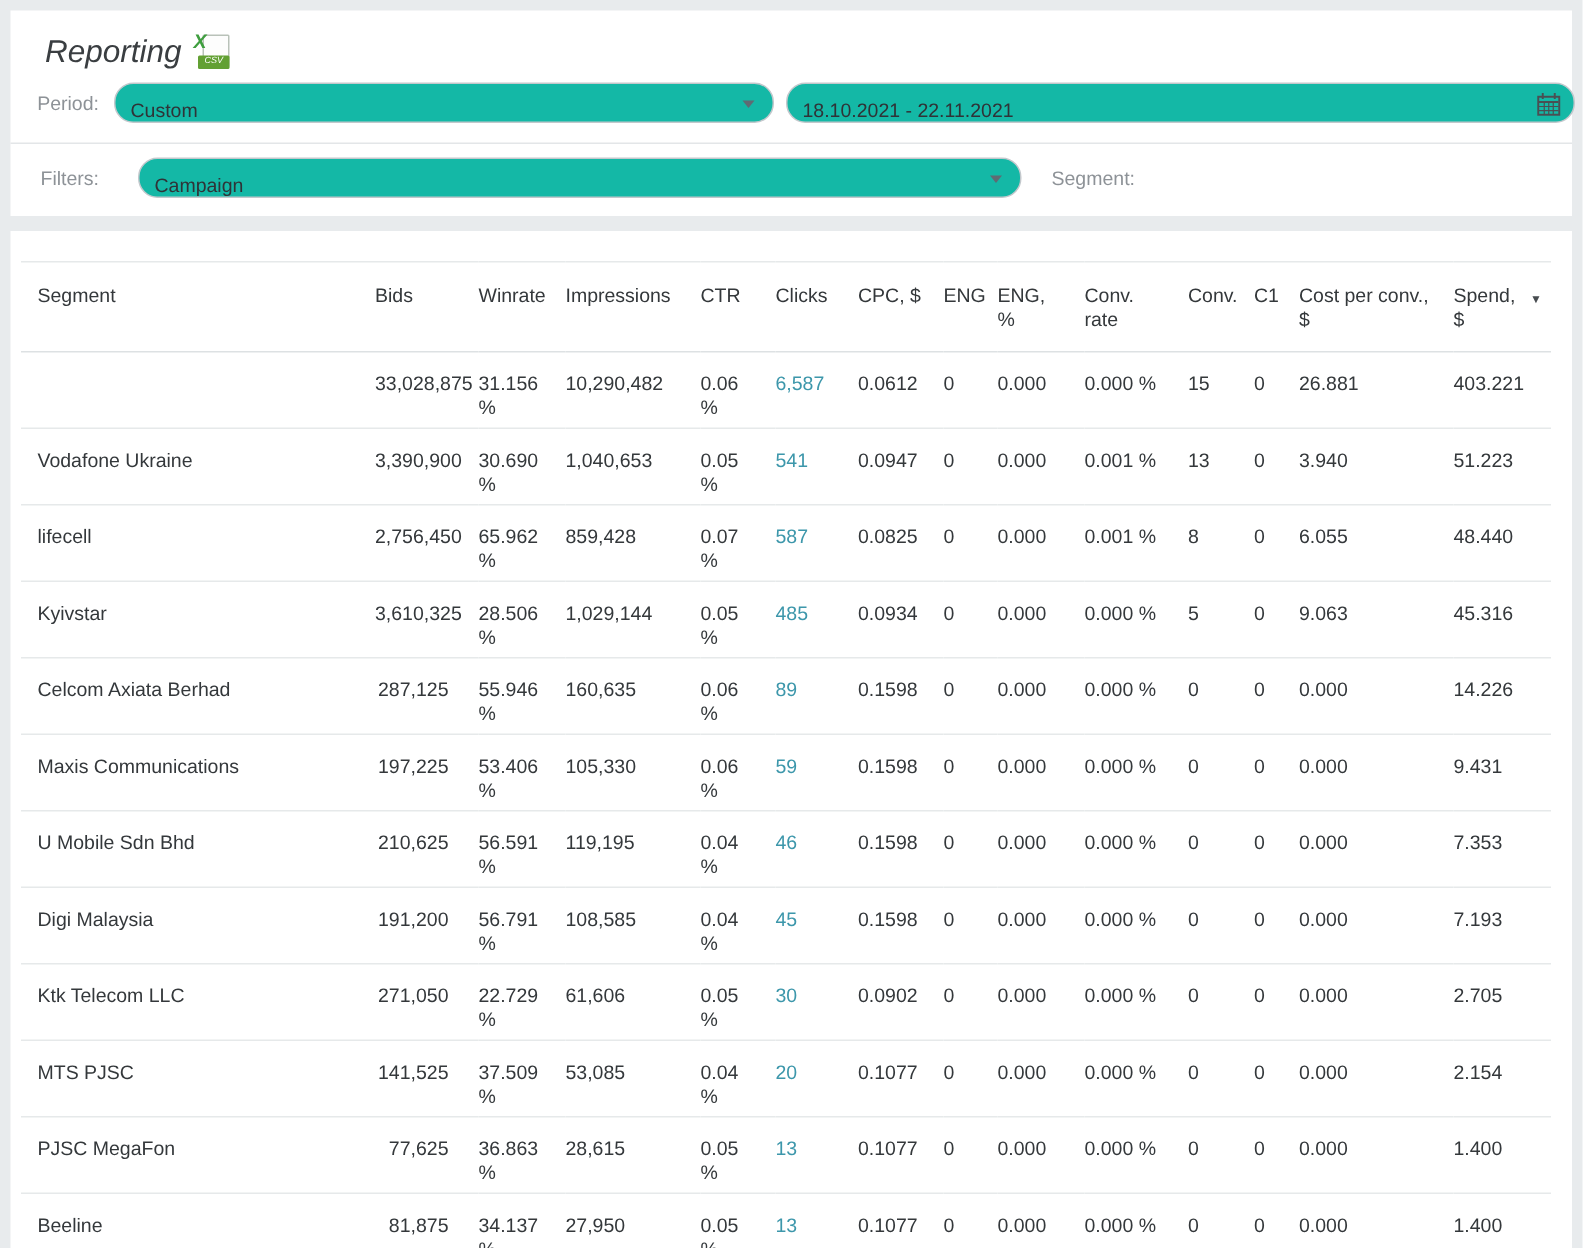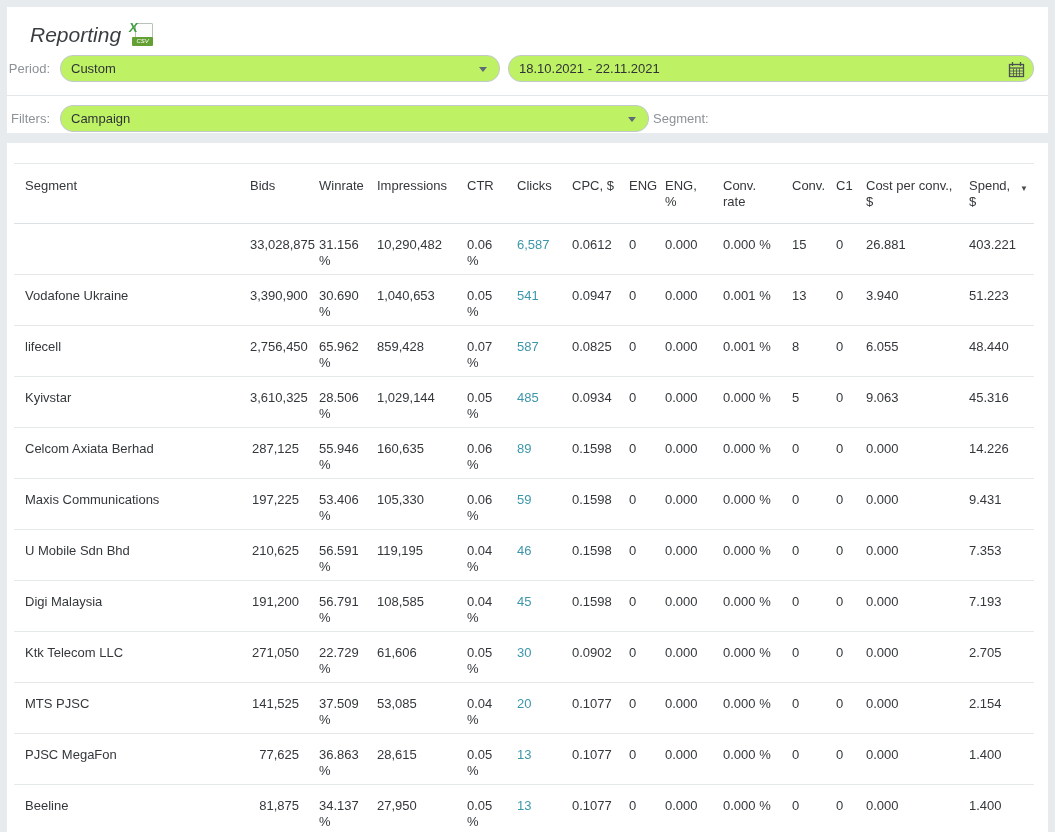--- a/index.html
+++ b/index.html
@@ -12,40 +12,40 @@
   }
   .card { background:#fff; }
   .header-card { margin:7px 7px 0 7px; padding-top:8px; }
   .title-row { display:flex; align-items:flex-end; padding-left:23px; height:32px;font-style:italic; }
   .page-title { font-size:21px; color:#3a3e41; line-height:24px; }
   
   .xls-icon { position:relative; display:inline-block; width:26px; height:26px; margin-left:8px; cursor:pointer; }
   .xls-page { position:absolute; left:6px; top:2px; width:18px; height:22px; background:#fdfdfd; border:1px solid #b9c2b9; border-radius:1px; }
   .xls-x { position:absolute; left:0; top:0; font-size:13px; font-weight:bold; color:#3f9e3f; line-height:13px; }
   .xls-band { position:absolute; left:3px; bottom:1px; width:21px; height:9px; background:#62a033; color:#fff; font-size:6px; line-height:9px; text-align:center; border-radius:1px; }
-  .ctl-row { display:flex; align-items:center; }
+  .ctl-row { display:flex; align-items:center;margin-left:16px; }
   .period-row { margin-top:8px; }
   .ctl-label { color:#8d9297; font-size:13px; text-align:right; flex:none; }
   .lbl-period { width:43px; }
   .lbl-filters { width:43px; }
   .lbl-segment { width:55px; margin-left:4px; }
   .select, .datefield {
-    height:27px; background:#bef264; border:1px solid #c3c8cc; border-radius:13px;
-    display:flex; align-items:center; padding:0 10px; color:#2f3337; font-size:13px;
+    height:27px; background:#14b8a6; border:1px solid #c3c8cc; border-radius:13px;
+    display:flex; align-items:flex-end; padding:0 10px; color:#2f3337; font-size:13px;
     position:relative; cursor:pointer; flex:none;
   }
   .select .caret {
     position:absolute; right:12px; top:11px; width:0; height:0;
     border-left:4px solid transparent; border-right:4px solid transparent; border-top:5px solid #5f6b73;
   }
   .sel-period { width:440px; margin-left:10px; }
   .datefield { width:526px; margin-left:8px; }
   .cal-icon { position:absolute; right:8px; top:5px; }
   .hdr-divider { border:none; border-top:1px solid #e3e6e8; margin-top:13px; }
-  .filters-row { margin-top:9px; padding-bottom:1px; }
+  .filters-row { margin-top:9px; padding-bottom:12px;gap:16px; }
   .sel-filters { width:589px; margin-left:10px; }
   .sel-segment { width:319px; margin-left:7px; }
 
   .table-card { margin:10px 7px 0 7px; padding:20px 7px 0 7px; min-height:700px; }
   table.report { border-collapse:collapse; table-layout:fixed; width:1020px; }
   th, td { text-align:left; vertical-align:top; font-weight:normal; font-size:13px; line-height:16px; }
   thead th { border-top:1px solid #e6e9ea; border-bottom:1px solid #dde1e3; height:60px; padding-top:14px; color:#34383b; white-space:pre-line; position:relative; cursor:pointer; }
   tbody td { border-bottom:1px solid #e6e9ea; height:51px; padding-top:13px; }
   .col-segment { width:236px; }
   th.col-segment, td.col-segment { padding-left:11px; }

